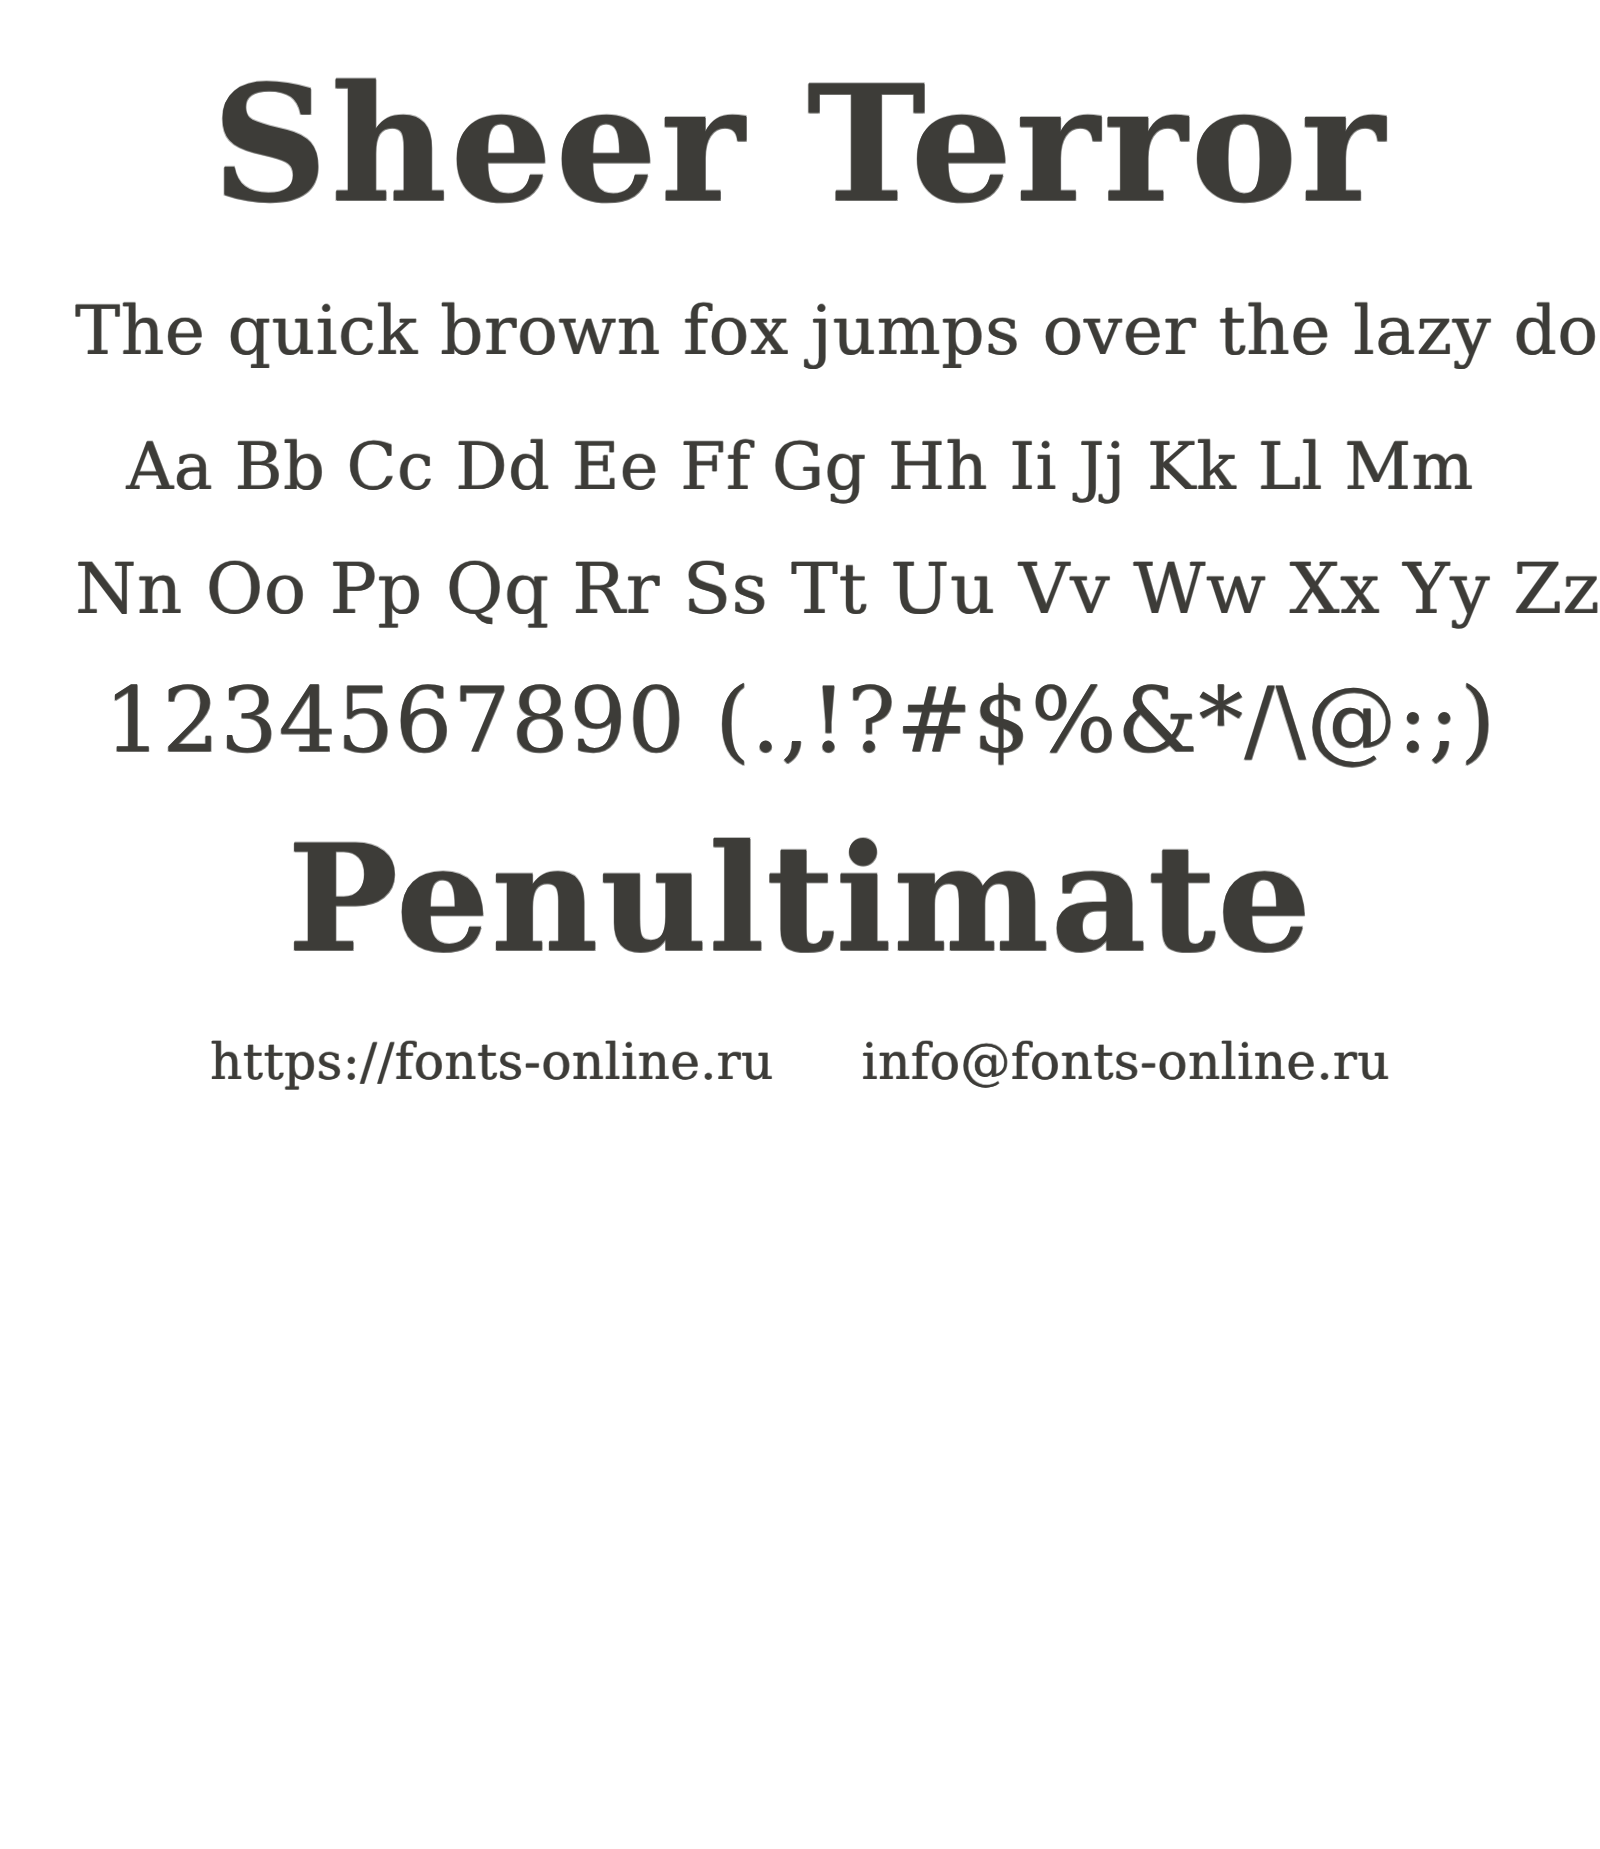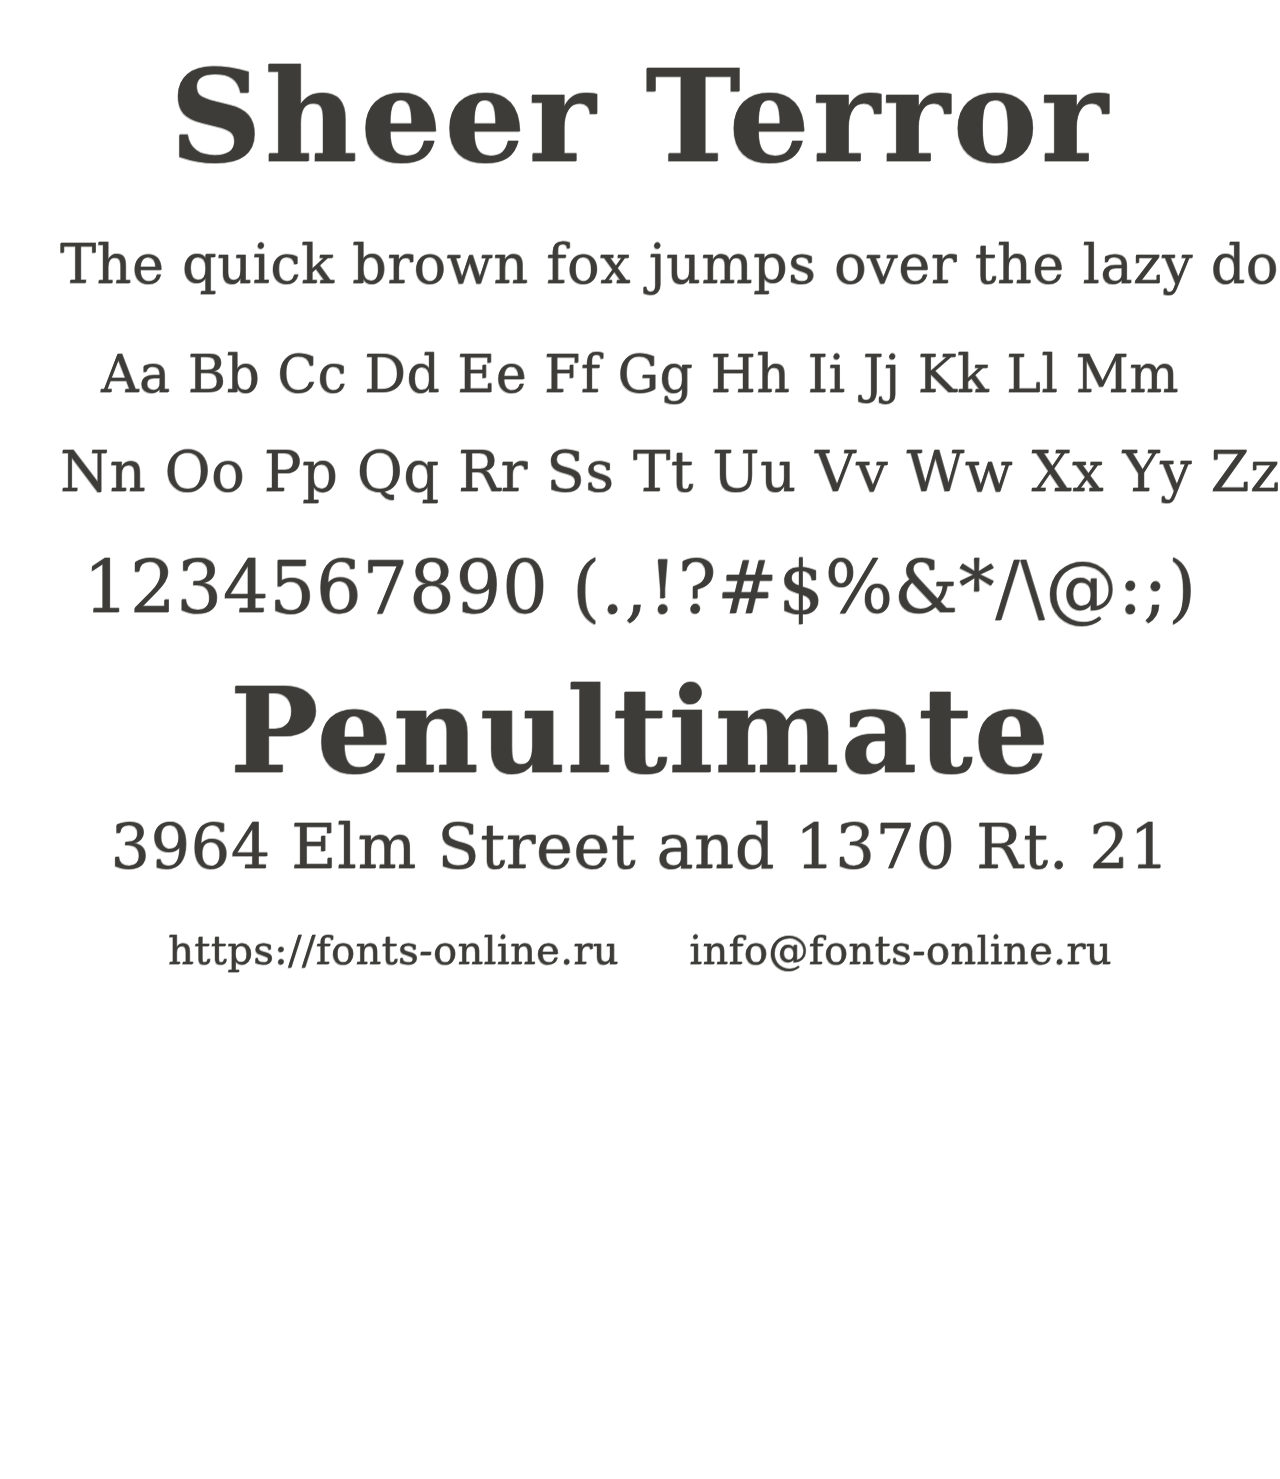--- a/index.html
+++ b/index.html
@@ -36,21 +36,21 @@
     text-shadow:
        0.6px 0.4px 0 rgba(61,60,56,0.55),
       -0.5px 0.5px 0 rgba(61,60,56,0.40),
        0.4px -0.6px 0 rgba(61,60,56,0.35);
   }
 
   .row-title      { font-size: 128px; margin-top: 52px;  letter-spacing: 0.02em; }
   .row-pangram    { font-size: 54px;  margin-top: 58px;  font-weight: 400; }
   .row-alpha1     { font-size: 52px;  margin-top: 56px;  font-weight: 400; }
   .row-alpha2     { font-size: 56px;  margin-top: 44px;  font-weight: 400; text-align: center; }
-  .row-digits     { font-size: 72px;  margin-top: 52px;  font-weight: 400; }
+  .row-digits     { font-size: 72px;  margin-top: 40px;  font-weight: 400; }
   .row-penult     { font-size: 118px; margin-top: 48px;  letter-spacing: 0.01em; }
   .row-spirit     { font-size: 54px;  margin-top: 46px;  font-weight: 400; }
   .row-schaden    { font-size: 76px;  margin-top: 34px;  font-weight: 400; letter-spacing: 0.005em;}
   .row-address    { font-size: 62px;  margin-top: 26px;  font-weight: 400; }
   .row-links      { font-size: 40px;  margin-top: 52px;  font-weight: 400; }
 
   .row-links .link-item { display: inline-block; }
   .row-links .gap { display: inline-block; width: 44px; }
 </style>
 </head>
@@ -65,21 +65,20 @@
   <div class="specimen-line row-alpha1">Aa Bb Cc Dd Ee Ff Gg Hh Ii Jj Kk Ll Mm</div>
 
   <div class="specimen-line row-alpha2">Nn Oo Pp Qq Rr Ss Tt Uu Vv Ww Xx Yy Zz</div>
 
   <div class="specimen-line row-digits">1234567890 (.,!?#$%&amp;*/\@:;)</div>
 
   <div class="specimen-line row-penult">Penultimate</div>
 
 
 
-  <div class="specimen-line row-address">3964 Elm Street and 1370 Rt. 21</div>
 
   <div class="specimen-line row-links">
     <span class="link-item">https://fonts-online.ru</span>
     <span class="gap"></span>
     <span class="link-item">info@fonts-online.ru</span>
   </div>
 
 </div>
 
 </body></html>

